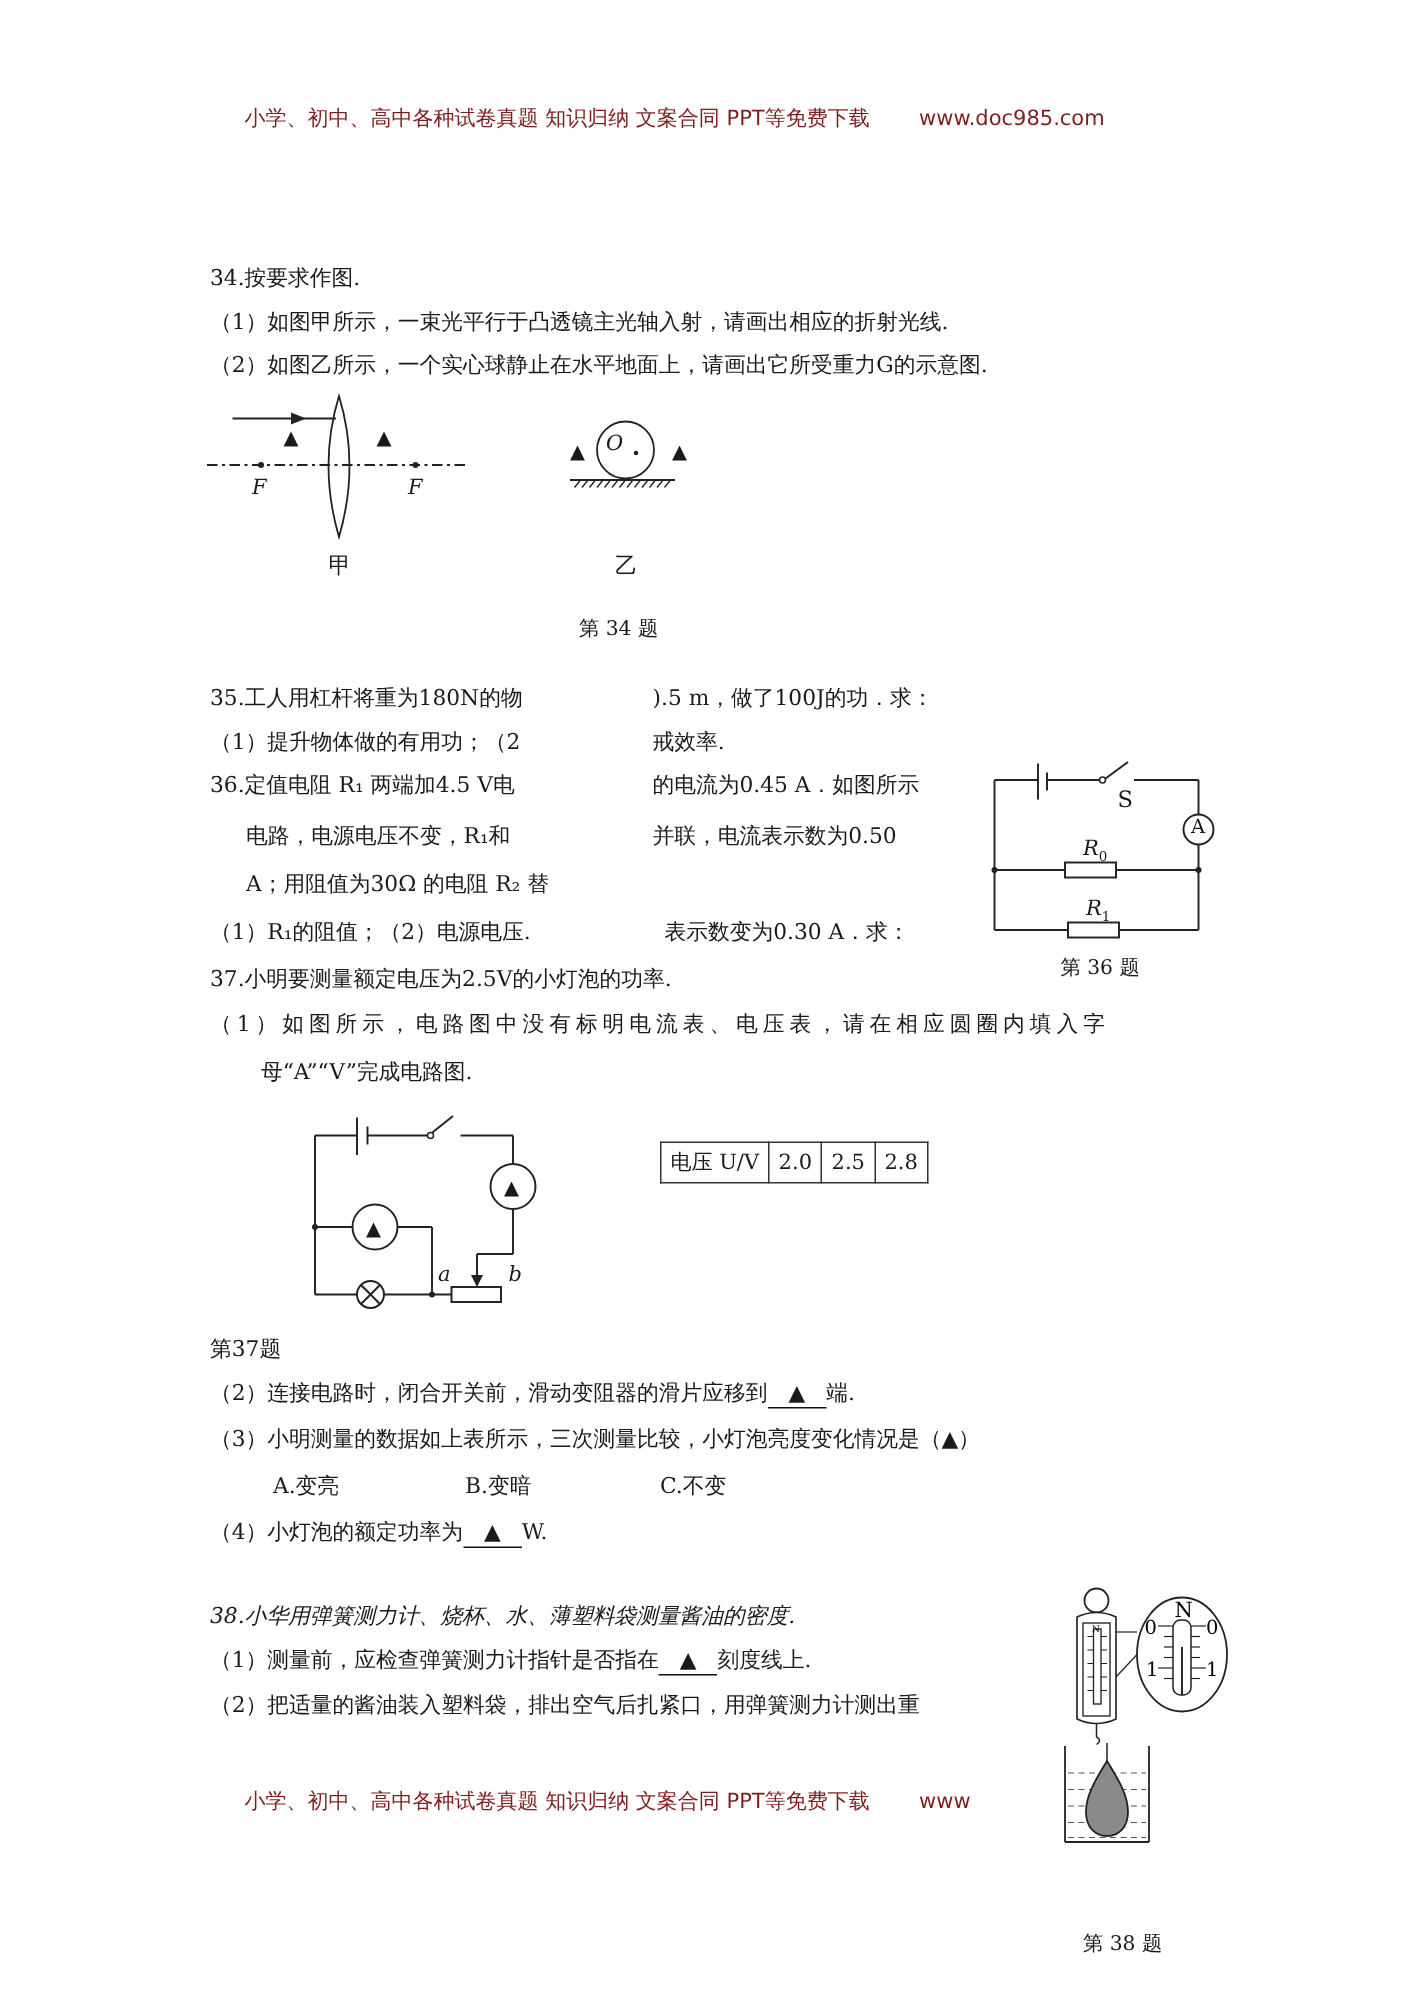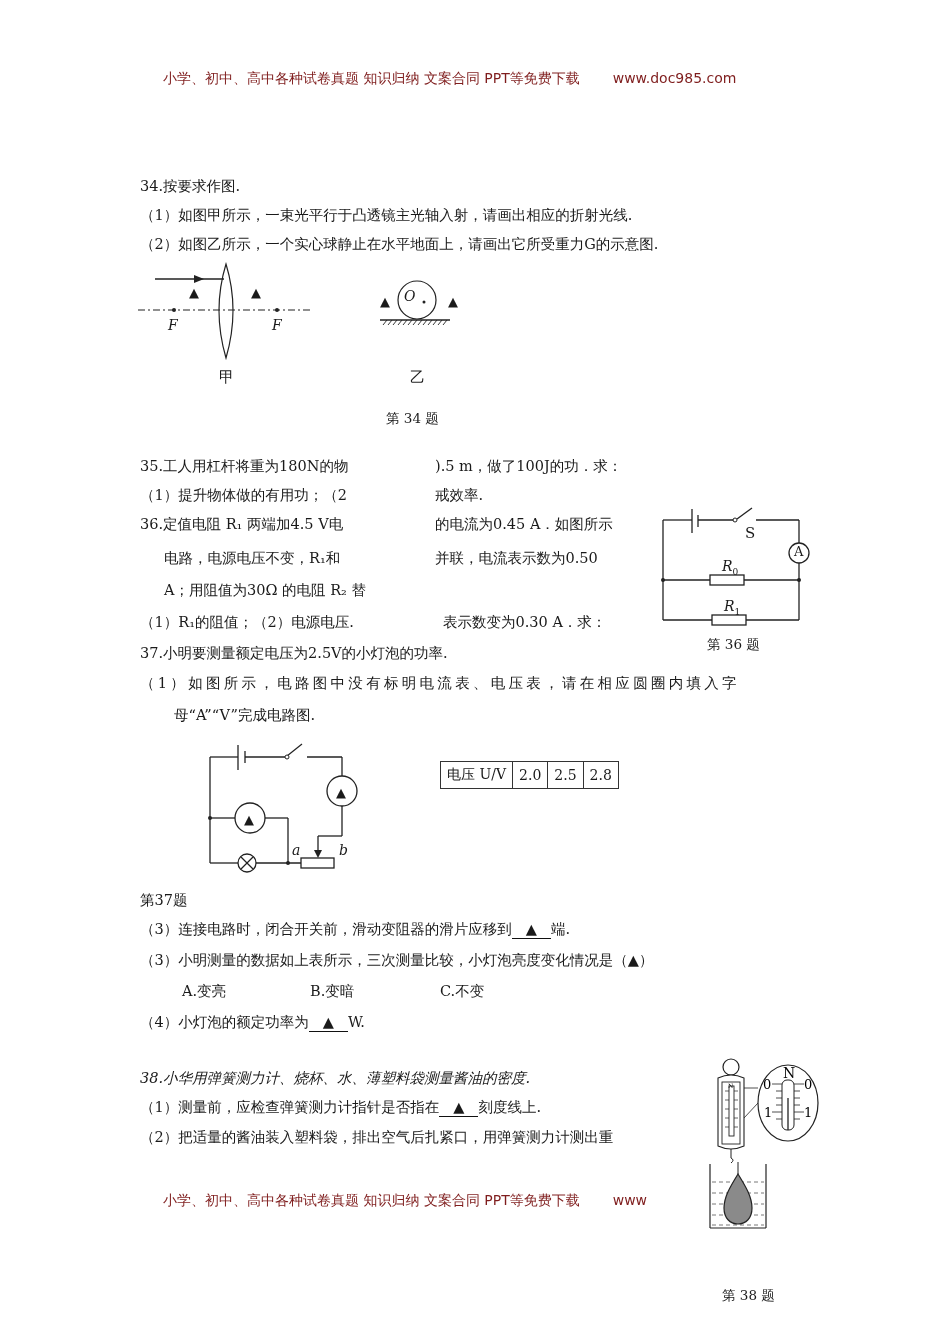--- a/index.html
+++ b/index.html
@@ -159,21 +159,21 @@
     <td>电压 U/V</td>
     <td>2.0</td>
     <td>2.5</td>
     <td>2.8</td>
   </tr>
 </tbody>
   </table>
 
 <div class="line" style="left:140px; top:890px;">第37题</div>
 <div class="line" style="left:140px; top:919px;">
-  <span>（3）连接电路时，闭合开关前，滑动变阻器的滑片应移到</span><span class="blank">▲</span><span>端.</span>
+  <span>（2）连接电路时，闭合开关前，滑动变阻器的滑片应移到</span><span class="blank">▲</span><span>端.</span>
 </div>
 <div class="line" style="left:140px; top:950px;">（3）小明测量的数据如上表所示，三次测量比较，小灯泡亮度变化情况是（▲）</div>
 <div class="line" style="left:182px; top:981px;">A.变亮</div>
 <div class="line" style="left:310px; top:981px;">B.变暗</div>
 <div class="line" style="left:440px; top:981px;">C.不变</div>
 <div class="line" style="left:140px; top:1012px;">
   <span>（4）小灯泡的额定功率为</span><span class="blank">▲</span><span>W.</span>
 </div>
 
 <div class="line" style="left:140px; top:1068px;font-style:italic;">38.小华用弹簧测力计、烧杯、水、薄塑料袋测量酱油的密度.</div>

